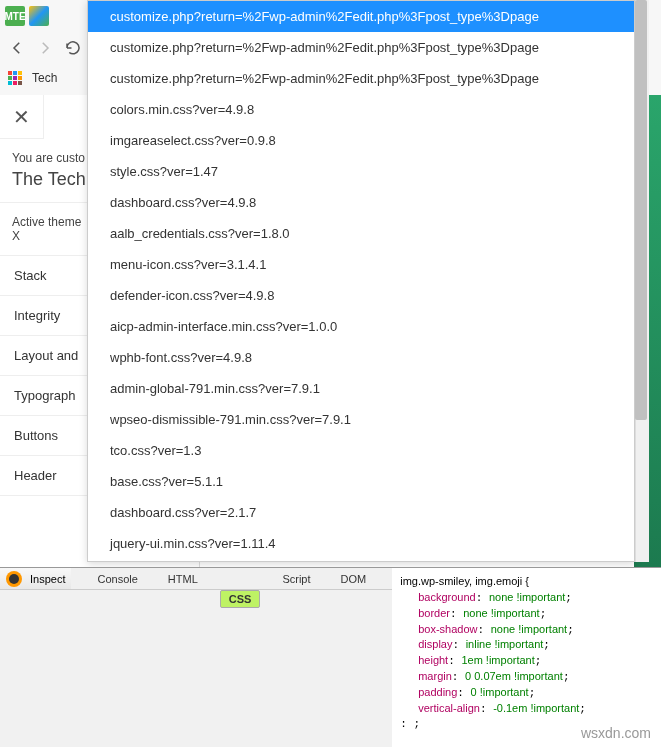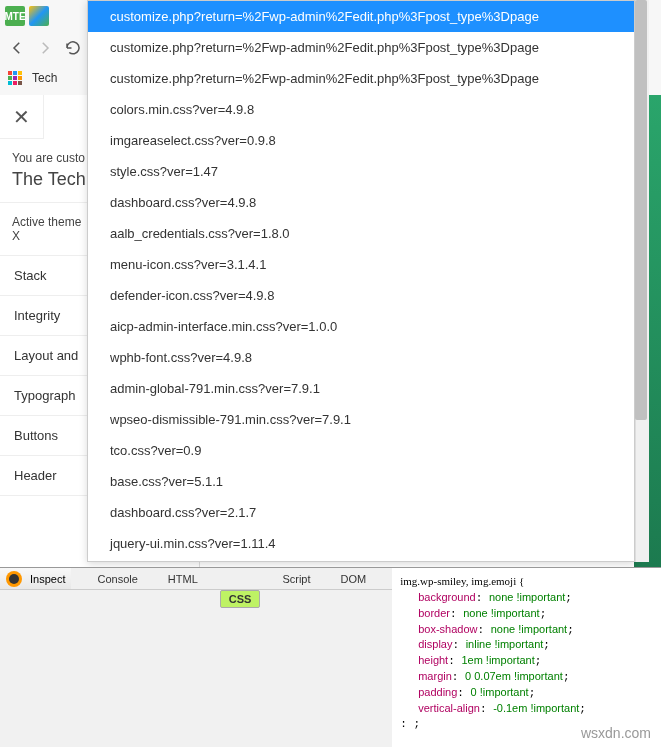--- a/index.html
+++ b/index.html
@@ -48,21 +48,21 @@
 
   
   .devtools { position: absolute; left: 0; right: 0; bottom: 0; height: 180px; background: #f1f1f1; border-top: 1px solid #999; display: flex; }
   .toolbar-row { display: flex; align-items: center; height: 22px; border-bottom: 1px solid #ccc; padding: 0 6px; gap: 8px; font-size: 11px; background: linear-gradient(#f8f8f8,#e8e8e8); }
   .bug-icon { width: 16px; height: 16px; background: #FF9800; border-radius: 50%; position: relative; }
   .bug-icon::before { content:""; position:absolute; inset:3px; background:#333; border-radius:50%; }
   .tab-row { display: flex; align-items: center; height: 22px; border-bottom: 1px solid #ccc; padding: 0 18px; gap: 14px; font-size: 11px; background: #f0f0f0; }
   .dev-tab { padding: 2px 8px; color: #333; cursor: pointer; }
   .dev-tab.active { background: #bef264; border: 1px solid #aaa; border-radius: 2px; font-weight: bold; margin-top: 40px; }
   .code-panel { flex: 1; background: #fff; padding: 6px 8px; font-family: "Courier New", monospace; font-size: 11px; line-height: 1.35; overflow: hidden; }
-  .sel { color: #000; font-family: Liberation Serif, serif; }
+  .sel { color: #000; }
   .prop { color: #b00060; margin-left: 18px; display:inline-block; }
   .val { color: #008000; }
 
   .watermark { position: absolute; bottom: 6px; right: 10px; font-size: 14px; color: #999; }
 
   .preview-strip { position:absolute; top:95px; left:634px; width:27px; bottom:180px; background: linear-gradient(#2aa56b,#1c7a4f); }
 </style>
 </head>
 <body>
 
@@ -128,21 +128,21 @@
     <div class="file-item">imgareaselect.css?ver=0.9.8</div>
     <div class="file-item">style.css?ver=1.47</div>
     <div class="file-item">dashboard.css?ver=4.9.8</div>
     <div class="file-item">aalb_credentials.css?ver=1.8.0</div>
     <div class="file-item">menu-icon.css?ver=3.1.4.1</div>
     <div class="file-item">defender-icon.css?ver=4.9.8</div>
     <div class="file-item">aicp-admin-interface.min.css?ver=1.0.0</div>
     <div class="file-item">wphb-font.css?ver=4.9.8</div>
     <div class="file-item">admin-global-791.min.css?ver=7.9.1</div>
     <div class="file-item">wpseo-dismissible-791.min.css?ver=7.9.1</div>
-    <div class="file-item">tco.css?ver=0.9</div>
+    <div class="file-item">tco.css?ver=1.3</div>
     <div class="file-item">base.css?ver=5.1.1</div>
     <div class="file-item">dashboard.css?ver=2.1.7</div>
     <div class="file-item">jquery-ui.min.css?ver=1.11.4</div>
   </div>
 <div class="scrollbar-track" style="left:635px; width:14px; top:0; height:562px;">
   <div class="scrollbar-thumb"></div>
 </div>
 
 <div class="filter-bar">
   <input class="filter-input" value="customize.php?return=%2Fwp-admin%" style="">

